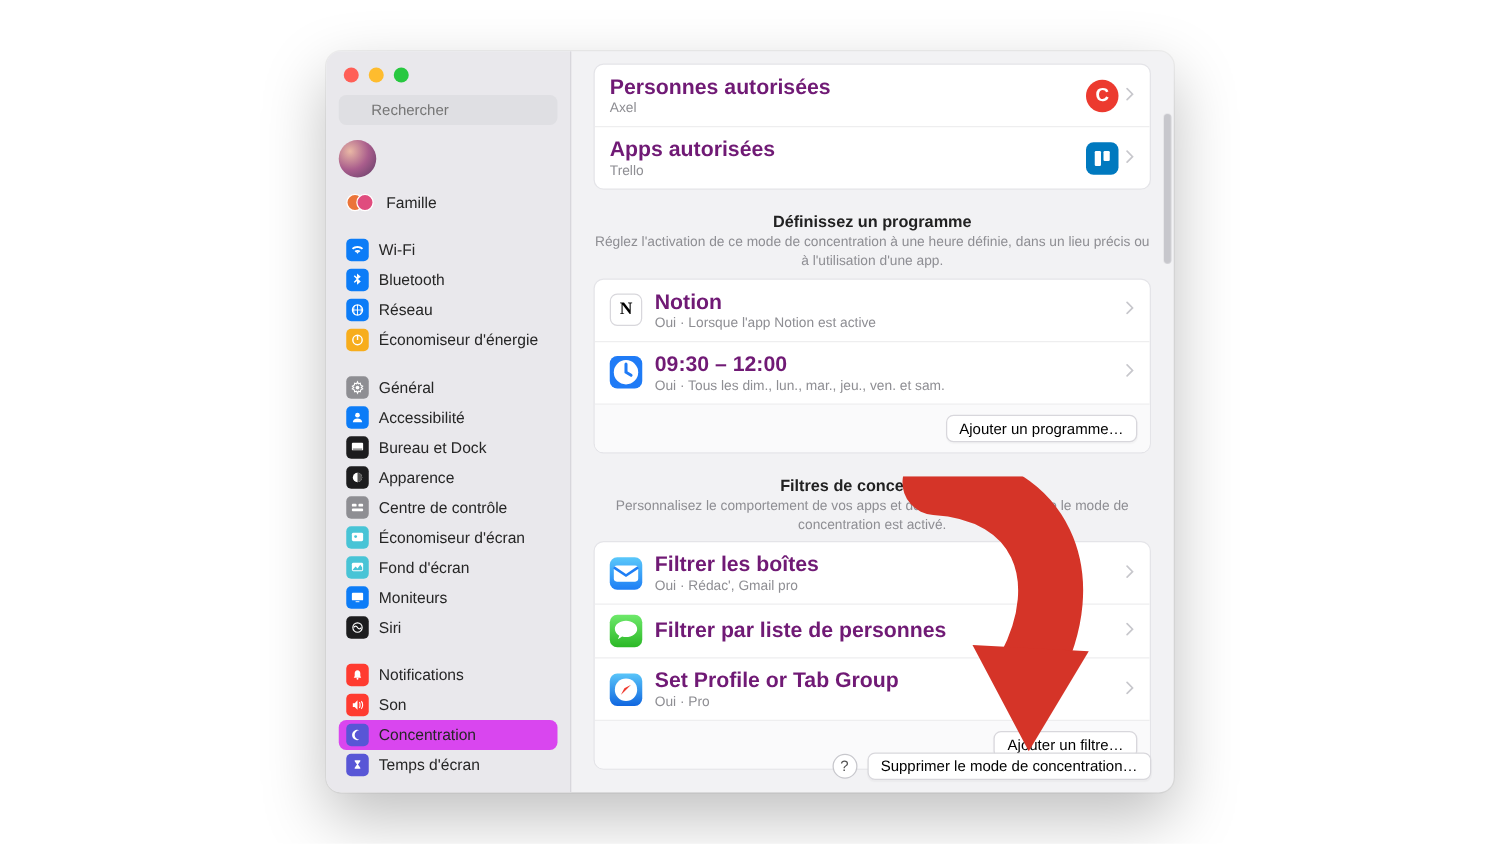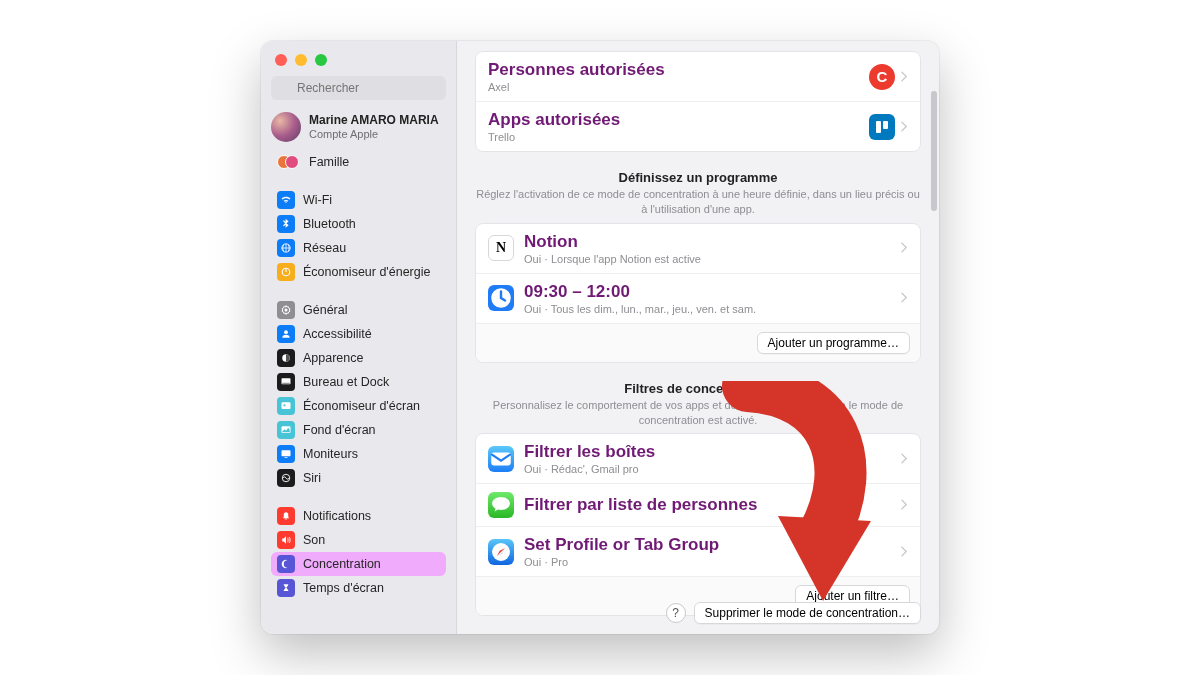--- a/index.html
+++ b/index.html
@@ -75,21 +75,21 @@
     display: flex;
     align-items: center;
     gap: 8px;
     padding: 3px 6px;
     border-radius: 6px;
     font-size: 12.5px;
     color: #262626;
     cursor: default;
   }
   .sidebar-item.selected {
-    background: #f0abfc;
+    background: #d946ef;
   }
   .side-icon {
     width: 18px; height: 18px; border-radius: 4px;
     display: flex; align-items: center; justify-content: center;
     flex-shrink: 0;
   }
   .side-icon svg { width: 12px; height: 12px; fill: #fff; }
   .main {
     flex: 1;
     display: flex;
@@ -213,24 +213,20 @@
       <div class="search-box">
         <svg viewBox="0 0 16 16">
             <path d="M6.5 1a5.5 5.5 0 014.38 8.82l3.65 3.65-1.06 1.06-3.65-3.65A5.5 5.5 0 116.5 1zm0 1.5a4 4 0 100 8 4 4 0 000-8z"></path>
           </svg>
         <input class="search" placeholder="Rechercher" style="">
       </div>
     </div>
 
     <div class="account">
       <div class="avatar"></div>
-      <div>
-        <div class="name">Marine AMARO MARIA</div>
-        <div class="sub">Compte Apple</div>
-      </div>
     </div>
 
     <div class="sidebar-group">
       <div class="sidebar-item">
         <div class="family-icon">
             <span class="c1"></span>
             <span class="c2"></span>
           </div>
         <span>Famille</span>
       </div>
@@ -287,34 +283,44 @@
             <svg viewBox="0 0 16 16">
               <circle cx="8" cy="5.5" r="2.5" fill="#fff"></circle>
               <path d="M3 13c0-2.5 2.2-4 5-4s5 1.5 5 4" fill="#fff"></path>
             </svg>
           </div>
           <span>Accessibilité</span>
         </div>
         <div class="sidebar-item">
           <div class="side-icon" style="background: rgb(28, 28, 30);">
             <svg viewBox="0 0 16 16">
+              <rect x="2" y="3" width="12" height="8" rx="1" fill="#fff"></rect>
+              <rect x="3" y="9" width="10" height="1.5" fill="#888"></rect>
+            </svg>
+          </div>
+          <span>Bureau et Dock</span>
+        </div>
+        <div class="sidebar-item">
+          <div class="side-icon" style="background: rgb(28, 28, 30);">
+            <svg viewBox="0 0 16 16">
               <circle cx="8" cy="8" r="5" fill="#fff"></circle>
               <path d="M8 3a5 5 0 010 10z" fill="#555"></path>
             </svg>
           </div>
           <span>Apparence</span>
         </div>
         <div class="sidebar-item">
-          <div class="side-icon" style="background: rgb(28, 28, 30);">
-            <svg viewBox="0 0 16 16">
-              <rect x="2" y="3" width="12" height="8" rx="1" fill="#fff"></rect>
-              <rect x="3" y="9" width="10" height="1.5" fill="#888"></rect>
-            </svg>
-          </div>
-          <span>Bureau et Dock</span>
+          <div class="side-icon" style="background: rgb(142, 142, 147);">
+            <svg viewBox="0 0 16 16">
+              <rect x="2" y="4" width="5" height="3" rx="1" fill="#fff"></rect>
+              <rect x="9" y="4" width="5" height="3" rx="1" fill="#fff"></rect>
+              <rect x="2" y="9" width="12" height="3" rx="1" fill="#fff"></rect>
+            </svg>
+          </div>
+          <span>Centre de contrôle</span>
         </div>
         <div class="sidebar-item">
           <div class="side-icon" style="background: rgb(72, 196, 214);">
             <svg viewBox="0 0 16 16">
               <rect x="2" y="3" width="12" height="9" rx="1.5" fill="#fff"></rect>
               <circle cx="6" cy="7" r="1.5" fill="#48c4d6"></circle>
             </svg>
           </div>
           <span>Économiseur d'écran</span>
         </div>

